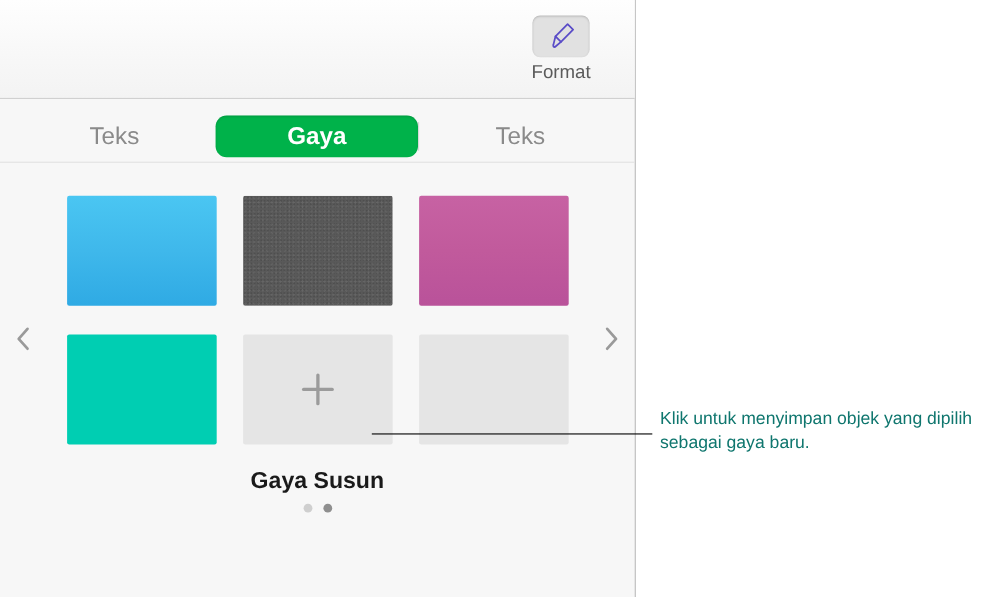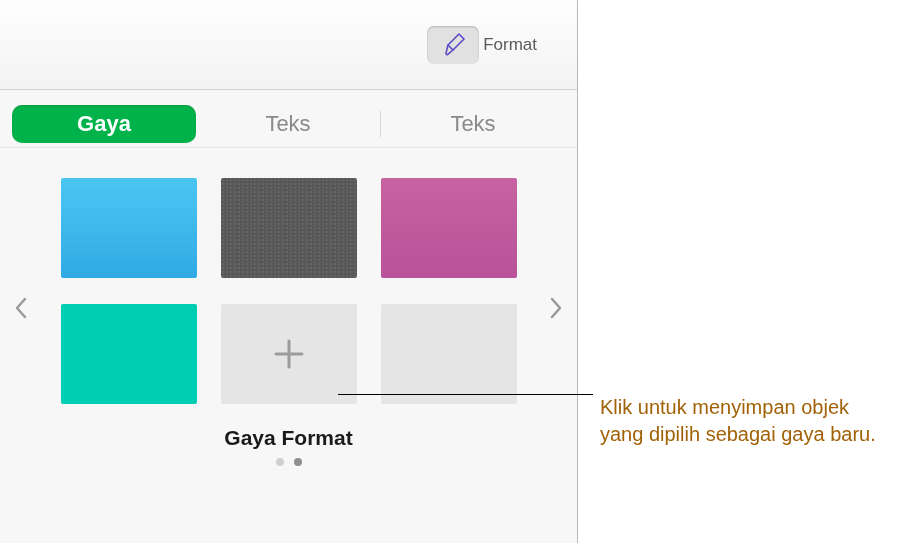--- a/index.html
+++ b/index.html
@@ -22,21 +22,21 @@
       display: flex;
       align-items: center;
       justify-content: flex-end;
       gap: 30px;
       padding-right: 40px;
       border-bottom: 1px solid #d0d0d0;
       background: linear-gradient(#fefefe, #f3f3f3);
     }
     .toolbar-btn {
       display: flex;
-      flex-direction: row;
+      flex-direction: column;
       align-items: center;
       gap: 4px;
       cursor: pointer;
     }
     .toolbar-icon-wrap {
       width: 52px;
       height: 38px;
       border-radius: 7px;
       display: flex;
       align-items: center;
@@ -146,25 +146,25 @@
       position: absolute;
       left: 338px;
       top: 394px;
       width: 255px;
       height: 1px;
       background: #000;
     }
     .callout-text {
       position: absolute;
       left: 600px;
-      top: 394px;
+      top: 370px;
       width: 290px;
-      font-size: 20px;
+      font-size: 16px;
       line-height: 1.35;
-      color: #a16207;
+      color: #0f766e;
     }
     svg { display: block; }
   </style>
 </head>
 <body>
 
 <div class="panel">
 
   <div class="toolbar">
     <div class="toolbar-btn active">
@@ -174,22 +174,22 @@
             <path d="M20 3 L25 8 L14 19 L9 14 Z"></path>
             <path d="M9 14 L7 22 C6.7 23 7.5 24 8.5 23.7 L14 19"></path>
           </svg>
         </span>
       </div>
       <span class="toolbar-label">Format</span>
     </div>
   </div>
 
   <div class="tabs">
+    <div class="tab">Teks</div>
     <div class="tab active">Gaya</div>
-    <div class="tab">Teks</div>
     <div class="tab-sep"></div>
     <div class="tab">Teks</div>
   </div>
 
   <div class="styles-area">
 
     <div class="nav-arrow nav-left">
       <span>
         <svg width="14" height="22" viewBox="0 0 14 22" fill="none" stroke="#9a9a9a" stroke-width="2.5" stroke-linecap="round" stroke-linejoin="round">
           <polyline points="11,2 3,11 11,20"></polyline>
@@ -213,21 +213,21 @@
         <span>
           <svg width="40" height="40" viewBox="0 0 40 40" stroke="#9b9b9b" stroke-width="3" stroke-linecap="round">
             <line x1="20" y1="7" x2="20" y2="33"></line>
             <line x1="7" y1="20" x2="33" y2="20"></line>
           </svg>
         </span>
       </div>
       <div class="swatch empty"></div>
     </div>
 
-    <div class="styles-title">Gaya Format</div>
+    <div class="styles-title">Gaya Susun</div>
 
     <div class="page-dots">
       <div class="page-dot"></div>
       <div class="page-dot active"></div>
     </div>
 
   </div>
 </div>
 
 <div class="callout-line"></div>

